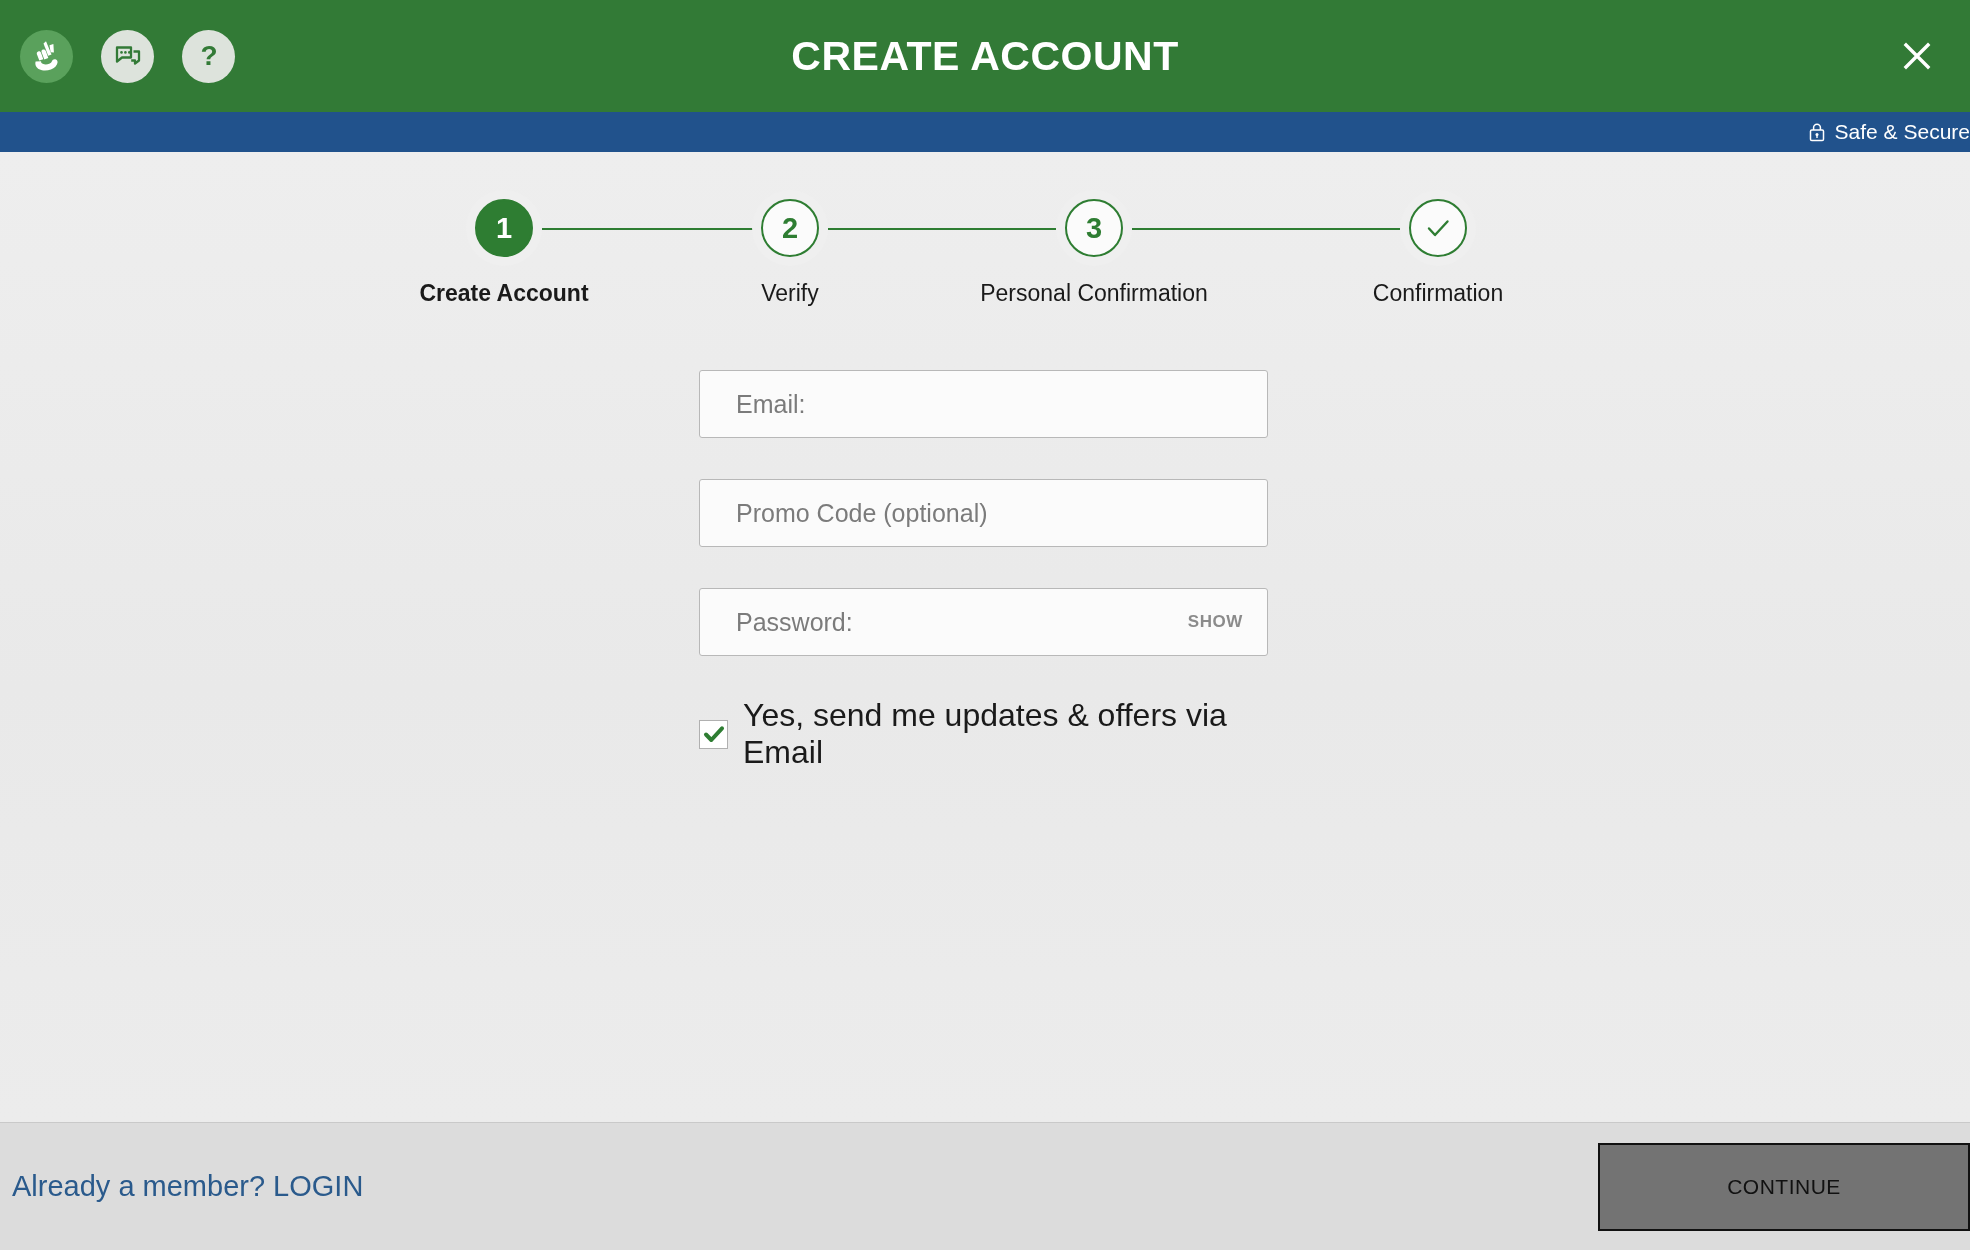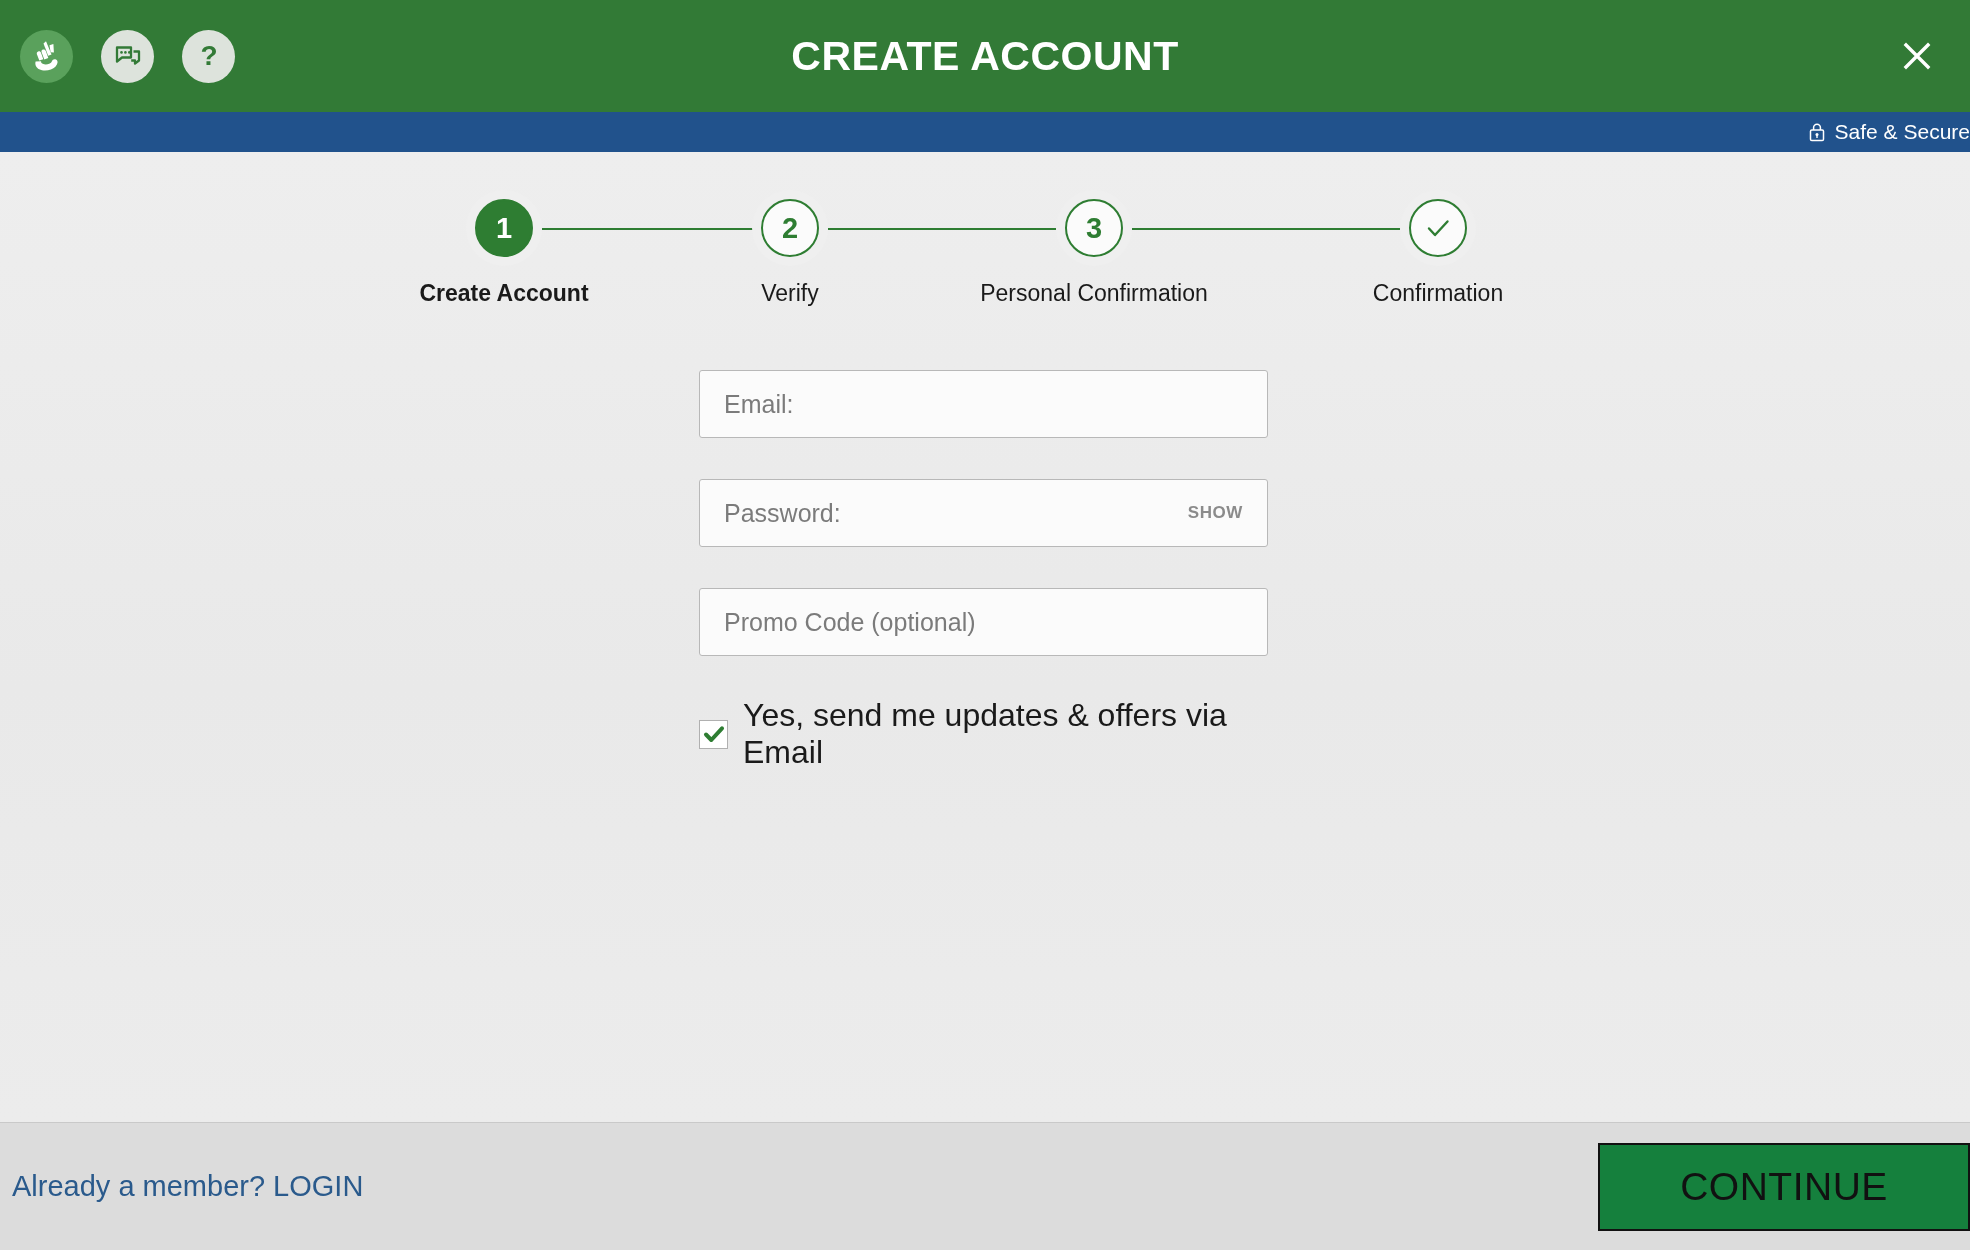--- a/index.html
+++ b/index.html
@@ -180,21 +180,21 @@
     height: 68px;
     background: #fbfbfb;
     border: 1px solid #b8b8b8;
     border-radius: 3px;
     margin-bottom: 41px;
     display: flex;
     align-items: center;
   }
 
   .field-placeholder {
-    padding-left: 24px;
+    padding-left: 36px;
     font-size: 25px;
     color: #7b7b7b;
   }
 
   .show-toggle {
     position: absolute;
     right: 24px;
     top: 50%;
     transform: translateY(-50%);
     font-size: 17px;
@@ -246,26 +246,26 @@
     color: #2A5A8C;
     cursor: pointer;
   }
 
   .continue-btn {
     position: absolute;
     right: 0px;
     top: 20px;
     width: 372px;
     height: 88px;
-    background: #15803d;
+    background: #737373;
     border: 2px solid #111111;
     display: flex;
     align-items: center;
     justify-content: center;
-    font-size: 39px;
+    font-size: 21px;
     color: #111111;
     cursor: pointer;
     letter-spacing: 0.5px;
   }
 </style>
 </head>
 <body>
 
 <div class="header">
 
@@ -377,26 +377,26 @@
 
   </div>
 
   <div class="form">
 
     <div class="field">
       <span class="field-placeholder">Email:</span>
     </div>
 
     <div class="field">
+      <span class="field-placeholder">Promo Code (optional)</span>
+    </div>
+
+    <div class="field">
       <span class="field-placeholder">Password:</span>
       <span class="show-toggle">SHOW</span>
-    </div>
-
-    <div class="field">
-      <span class="field-placeholder">Promo Code (optional)</span>
     </div>
 
     <div class="checkbox-row">
       <div class="checkbox">
         <span style="display:flex;">
           <svg width="24" height="24" viewBox="0 0 24 24" aria-hidden="true">
             <path d="M4 12.5 L9.3 18 L20 6.3" fill="none" stroke="#2E7D32" stroke-width="4" stroke-linecap="round" stroke-linejoin="round"></path>
           </svg>
         </span>
       </div>

